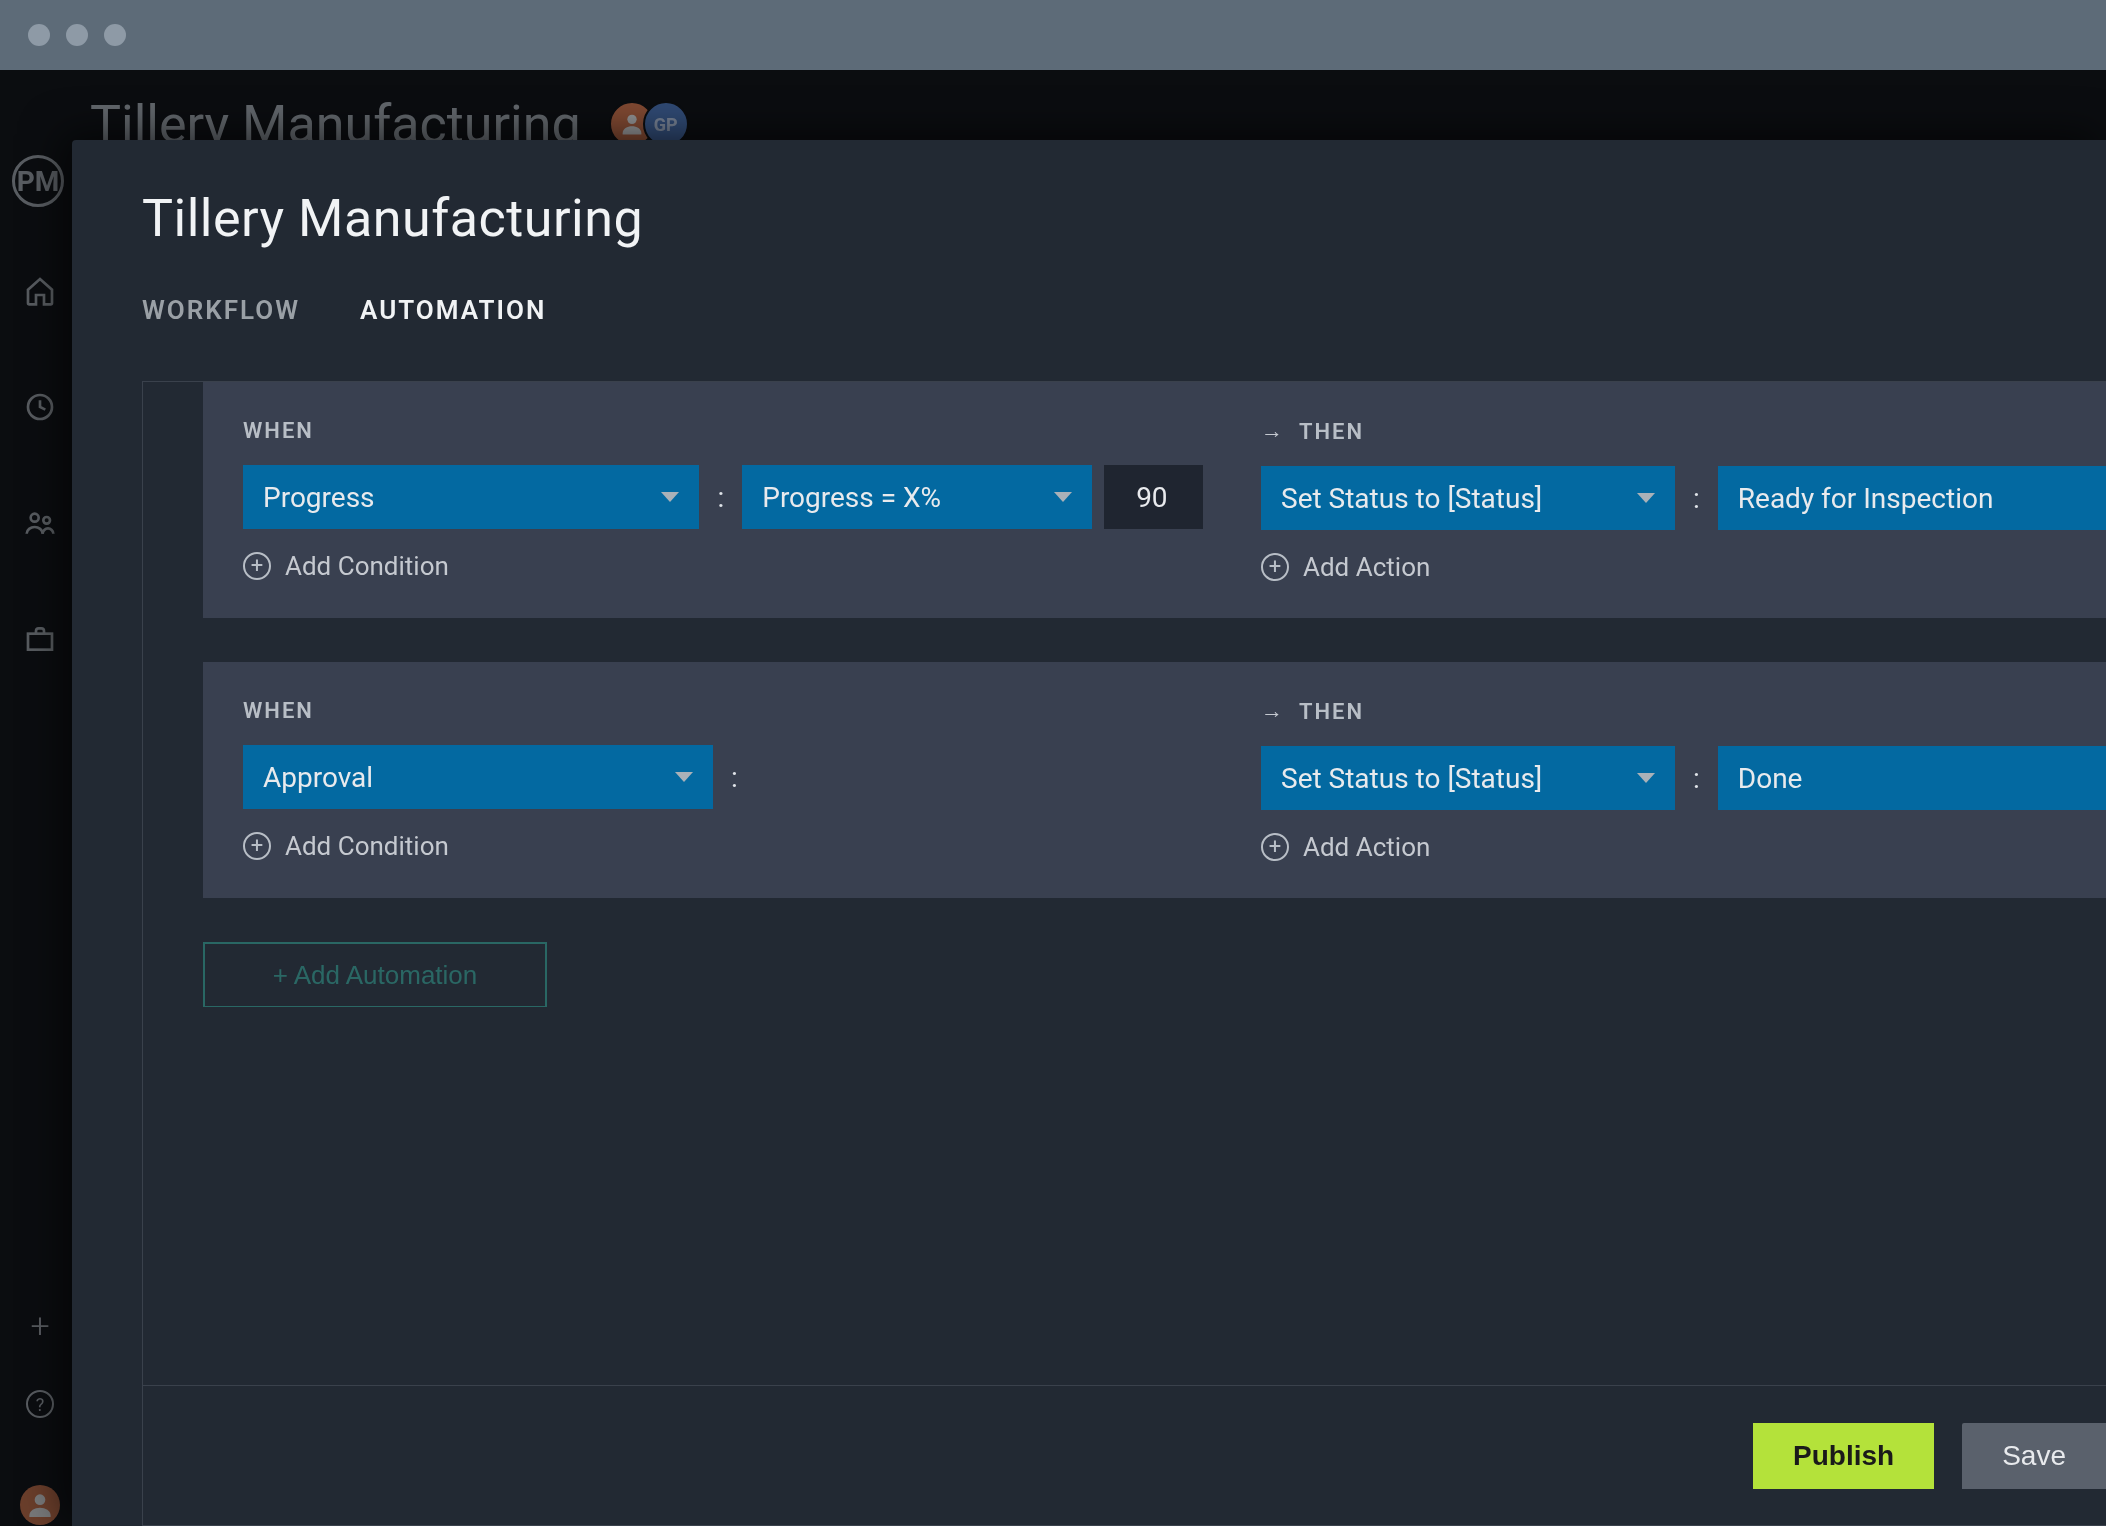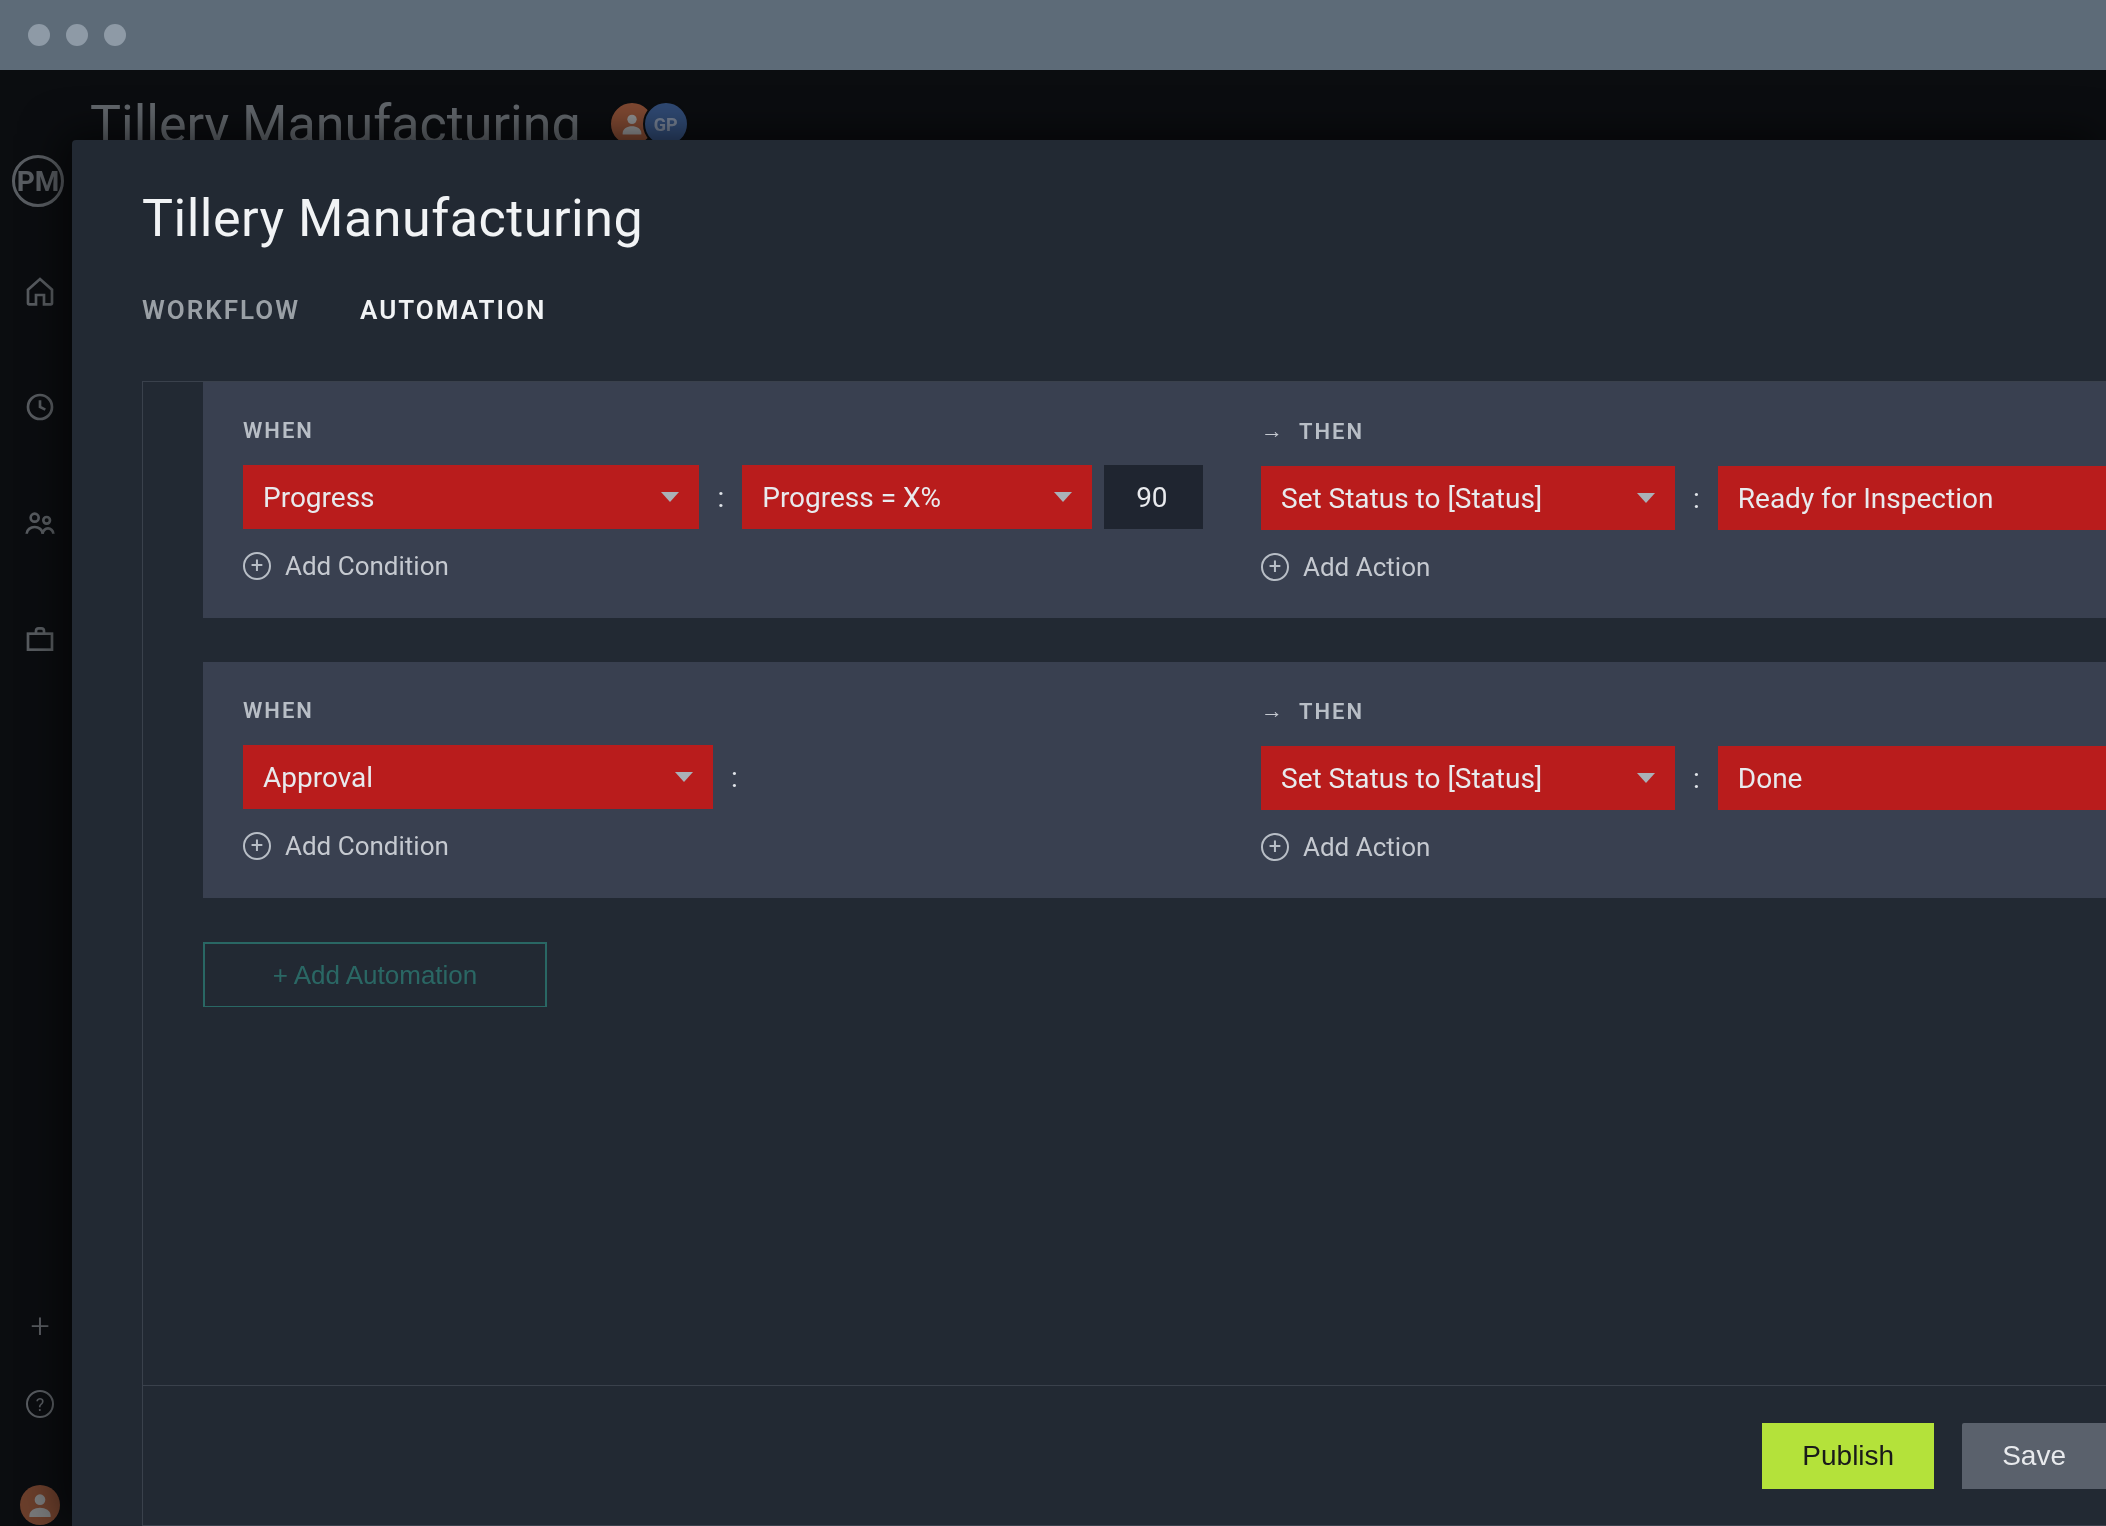--- a/index.html
+++ b/index.html
@@ -146,21 +146,21 @@
 
   .rule-label {
     font-size:22px; letter-spacing:2px; font-weight:600; color:#b8bec6;
     display:flex;align-items:center;gap:14px;
   }
   .rule-label .arrow{font-size:22px;color:#c5c9d0;}
 
   .input-row { display:flex; align-items:center; gap:12px; }
   .colon { font-size:28px; color:#dfe3e8; padding:0 6px;}
   .select-box {
-    background:#b91c1c;
+    background:#0369a1;
     height:64px;
     display:flex;align-items:center;justify-content:space-between;
     padding:0 20px;
     font-size:28px;color:#e8eaed;
     border:none;
   }
   .select-box .caret{
     width:0;height:0;border-left:9px solid transparent;border-right:9px solid transparent;
     border-top:10px solid #aab1b8;
   }
@@ -197,21 +197,21 @@
     height:140px;
     display:flex;align-items:center;justify-content:flex-end;
     gap:28px;
     padding-right:0;
   }
   .btn{
     height:66px;padding:0 40px;font-size:28px;
     display:flex;align-items:center;justify-content:center;
     border:none;cursor:pointer;
   }
-  .btn-publish{ background:#b4e23a;color:#1a1a1a;font-weight:400;}
+  .btn-publish{ background:#b4e23a;color:#1a1a1a;font-weight:700;}
   .btn-save{ background:#5a616c;color:#e8eaed;border-top-left-radius:2px;}
 
   .bg-add-task{
     position:absolute;
     left:130px;bottom:14px;
     font-size:28px;color:#6b7280;
     opacity:0.5;
     display:flex;align-items:center;gap:540px;
   }
   .bg-add-task .plus{font-size:28px;color:#6b7280;}

